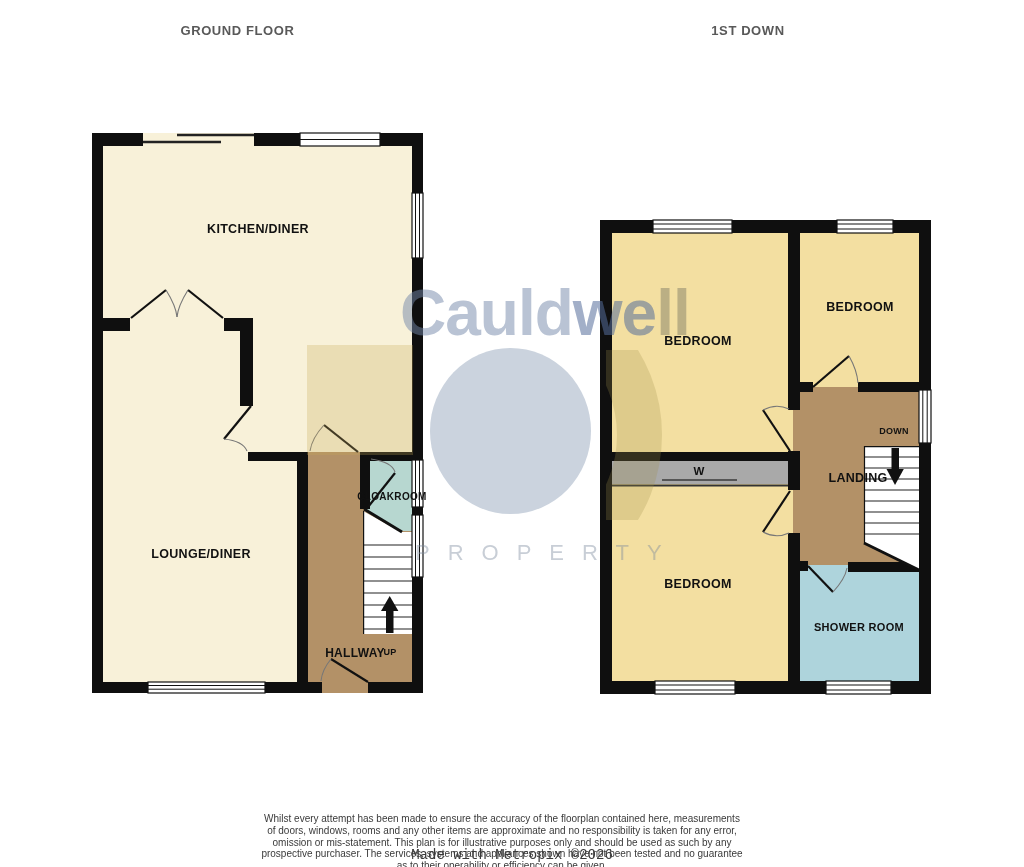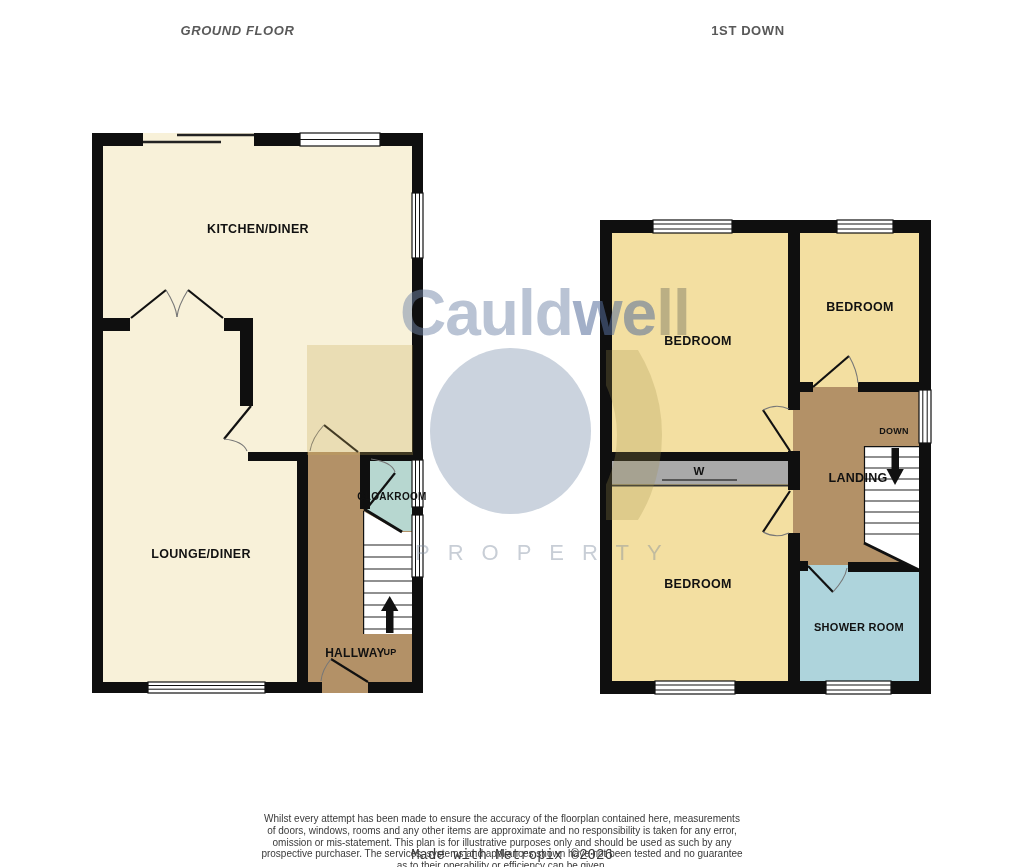--- a/index.html
+++ b/index.html
@@ -1,20 +1,20 @@
 <!DOCTYPE html>
 <html><head>
 <meta charset="utf-8">
 <style>
   html,body{margin:0;padding:0;background:#ffffff;}
   #canvas{position:relative;width:1024px;height:867px;background:#ffffff;overflow:hidden;
           font-family:"Liberation Sans", sans-serif;}
   .floor-title{position:absolute;top:23px;font-size:13px;font-weight:bold;color:#595959;
                letter-spacing:.6px;text-align:center;}
-  #gf-title{left:140px;width:195px;font-style:italic;}
+  #gf-title{left:140px;width:195px;}
   #ff-title{left:650px;width:196px;}
   svg{position:absolute;}
   #gf-svg{left:85px;top:125px;}
   #ff-svg{left:595px;top:215px;}
   .wall{fill:#0f0f0f;}
   .win{fill:#ffffff;stroke:#111;stroke-width:1.2;}
   .winline{stroke:#111;stroke-width:1;}
   .tread{stroke:#222;stroke-width:1.2;}
   .stairedge{stroke:#111;stroke-width:1.2;}
   .stairdiag{stroke:#111;stroke-width:3;}

